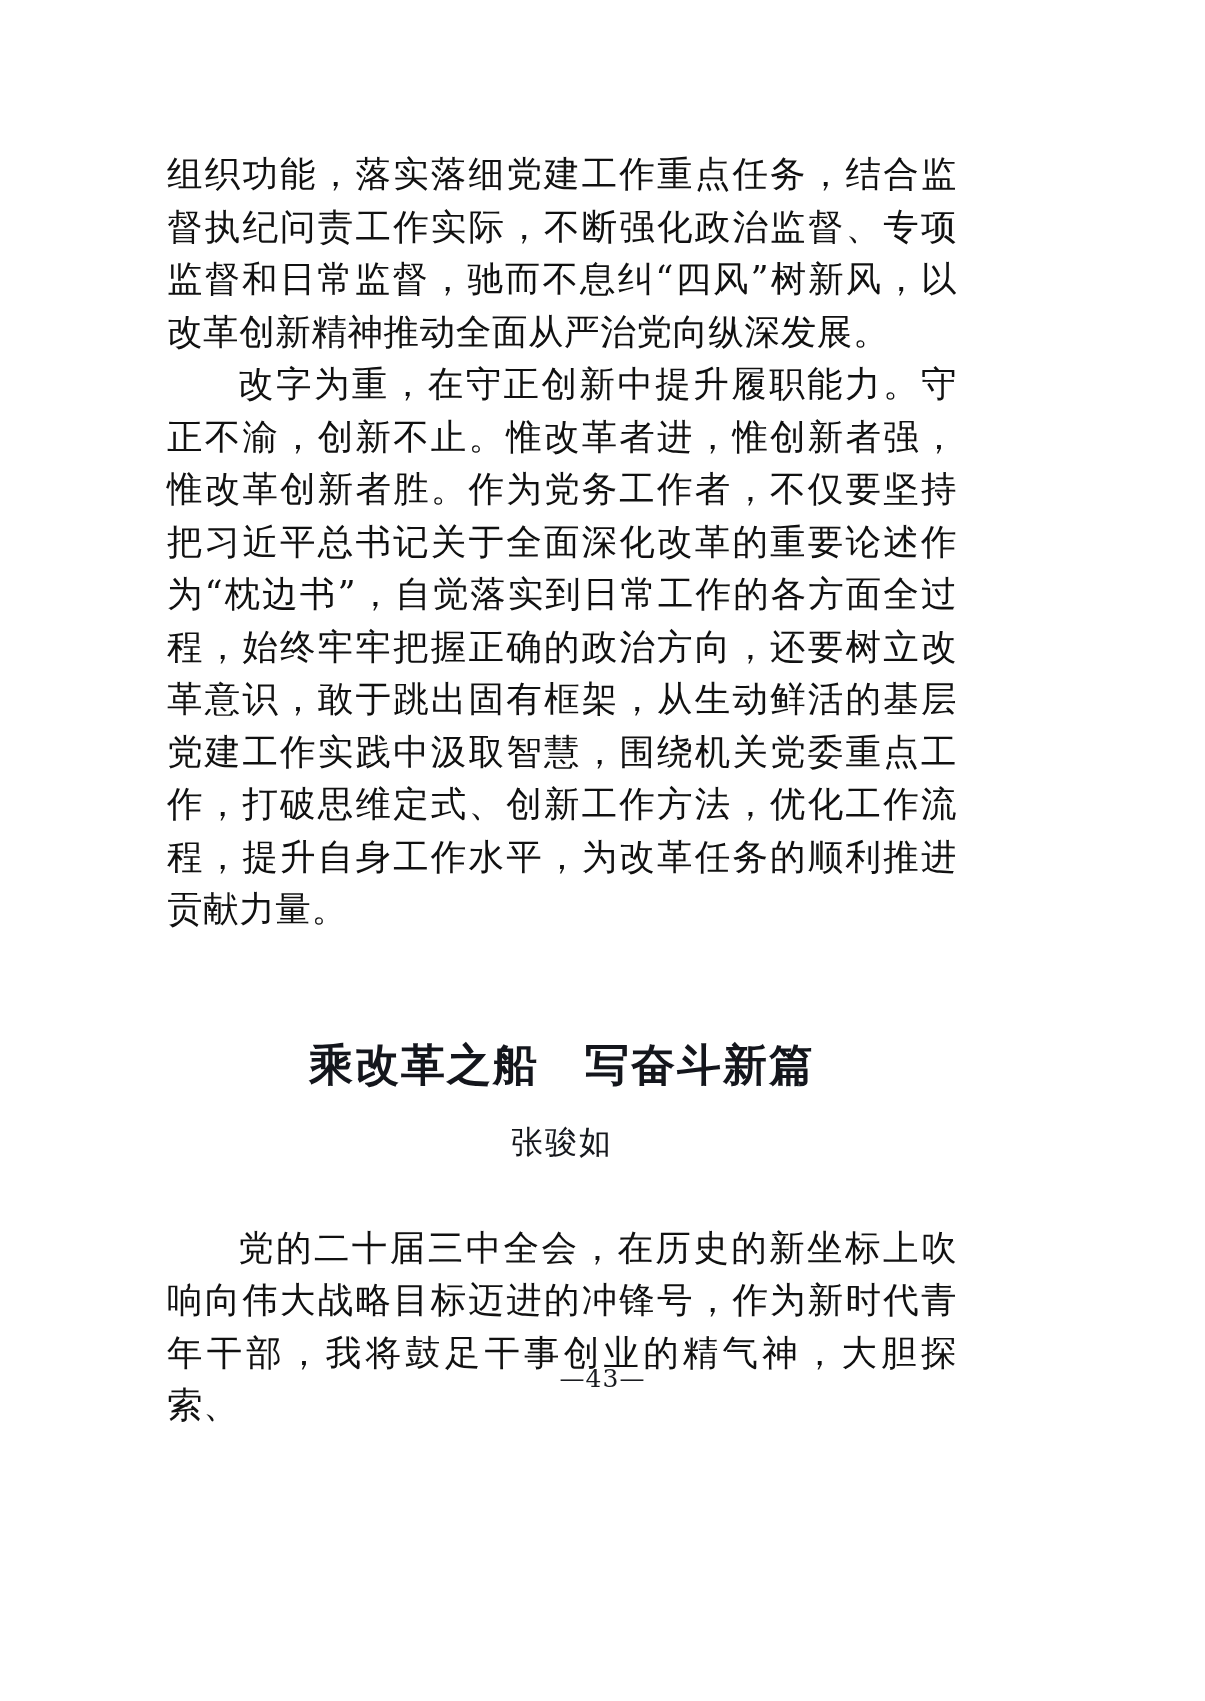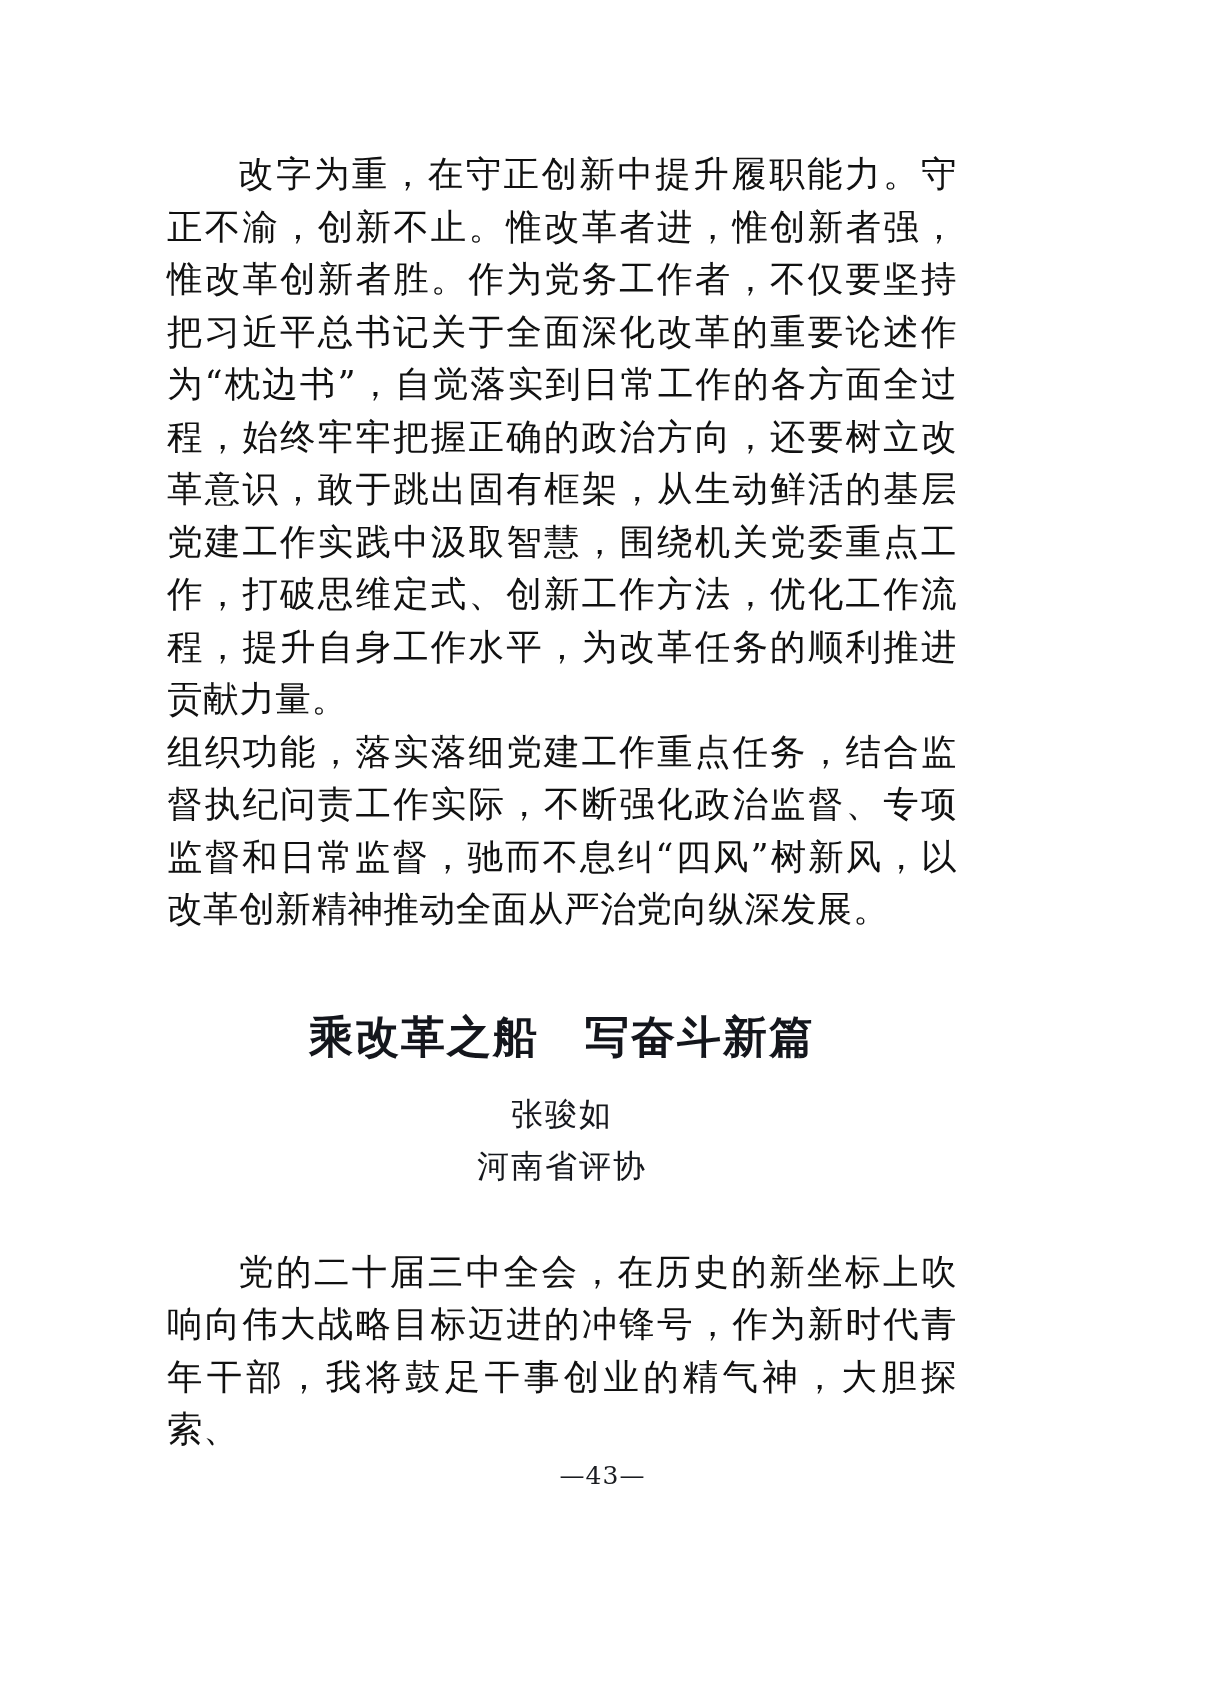--- a/index.html
+++ b/index.html
@@ -38,21 +38,21 @@
     -webkit-font-smoothing: antialiased;
   }
   .para.cont {
     text-indent: 0;
   }
   .para.indent {
     text-indent: 2em;
   }
   
   .article-head {
-    margin-top: 72px;
+    margin-top: 100px;
     text-align: center;
   }
   .article-title {
     font-family: "DejaVu Serif", "Liberation Serif", serif;
     font-weight: 700;
     font-size: 44px;
     line-height: 58px;
     letter-spacing: 2px;
     color: #14161c;
     white-space: pre;
@@ -73,44 +73,43 @@
     letter-spacing: 2px;
   }
   .article-body {
     margin-top: 54px;
   }
   
   .page-number {
     position: absolute;
     left: 0;
     right: 0;
-    top: 1461px;
+    top: 1364px;
     text-align: center;
     font-family: "DejaVu Serif", "Liberation Serif", serif;
     font-size: 25px;
     color: #1a1c20;
     letter-spacing: 1px;
   }
 </style>
 </head>
 <body>
 
 <div class="page">
 
   <div class="content">
 
     <div>
+      <p class="para cont">组织功能，落实落细党建工作重点任务，结合监督执纪问责工作实际，不断强化政治监督、专项监督和日常监督，驰而不息纠“四风”树新风，以改革创新精神推动全面从严治党向纵深发展。</p>
       <p class="para indent">改字为重，在守正创新中提升履职能力。守正不渝，创新不止。惟改革者进，惟创新者强，惟改革创新者胜。作为党务工作者，不仅要坚持把习近平总书记关于全面深化改革的重要论述作为“枕边书”，自觉落实到日常工作的各方面全过程，始终牢牢把握正确的政治方向，还要树立改革意识，敢于跳出固有框架，从生动鲜活的基层党建工作实践中汲取智慧，围绕机关党委重点工作，打破思维定式、创新工作方法，优化工作流程，提升自身工作水平，为改革任务的顺利推进贡献力量。</p>
-      <p class="para cont">组织功能，落实落细党建工作重点任务，结合监督执纪问责工作实际，不断强化政治监督、专项监督和日常监督，驰而不息纠“四风”树新风，以改革创新精神推动全面从严治党向纵深发展。</p>
     </div>
 
     <div class="article-head">
       <div class="article-title">乘改革之船　写奋斗新篇</div>
       <div class="byline">张骏如</div>
-      <div class="affiliation">河南省评协</div>
     </div>
 
     <div class="article-body">
       <p class="para indent">党的二十届三中全会，在历史的新坐标上吹响向伟大战略目标迈进的冲锋号，作为新时代青年干部，我将鼓足干事创业的精气神，大胆探索、</p>
     </div>
 
   </div>
 
   <div class="page-number">—43—</div>
 

